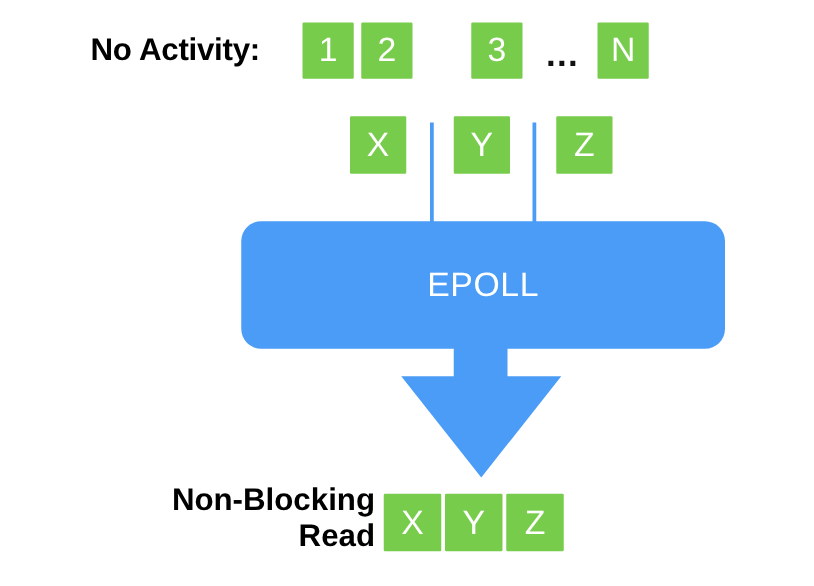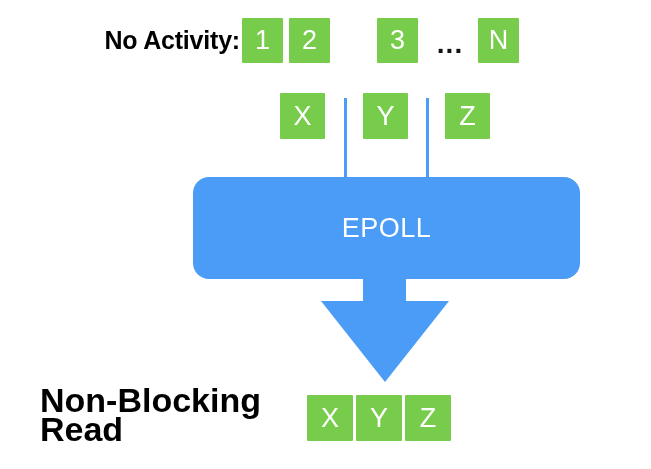--- a/index.html
+++ b/index.html
@@ -21,34 +21,33 @@
   
   .row-label {
     position: absolute;
     font-weight: bold;
     color: #000000;
     font-size: 25px;
     line-height: 28px;
     letter-spacing: -0.2px;
     white-space: nowrap;
     text-align: right;
-    margin-left: 32px;
   }
   #label-no-activity { left: 0px;  top: 26px;  width: 208px; }
   #label-activity    { left: 0px;  top: 100px; width: 208px; }
 
   #label-nonblocking {
     position: absolute;
     left: 40px;
     top: 386px;
     width: 260px;
-    text-align: left;
+    text-align: right;
     font-weight: bold;
     color: #000000;
-    font-size: 34px;
+    font-size: 25px;
     line-height: 29px;
   }
 
   
   .cell {
     position: absolute;
     background: #77cc4b;
     color: #ffffff;
     font-size: 27px;
     line-height: 1;

